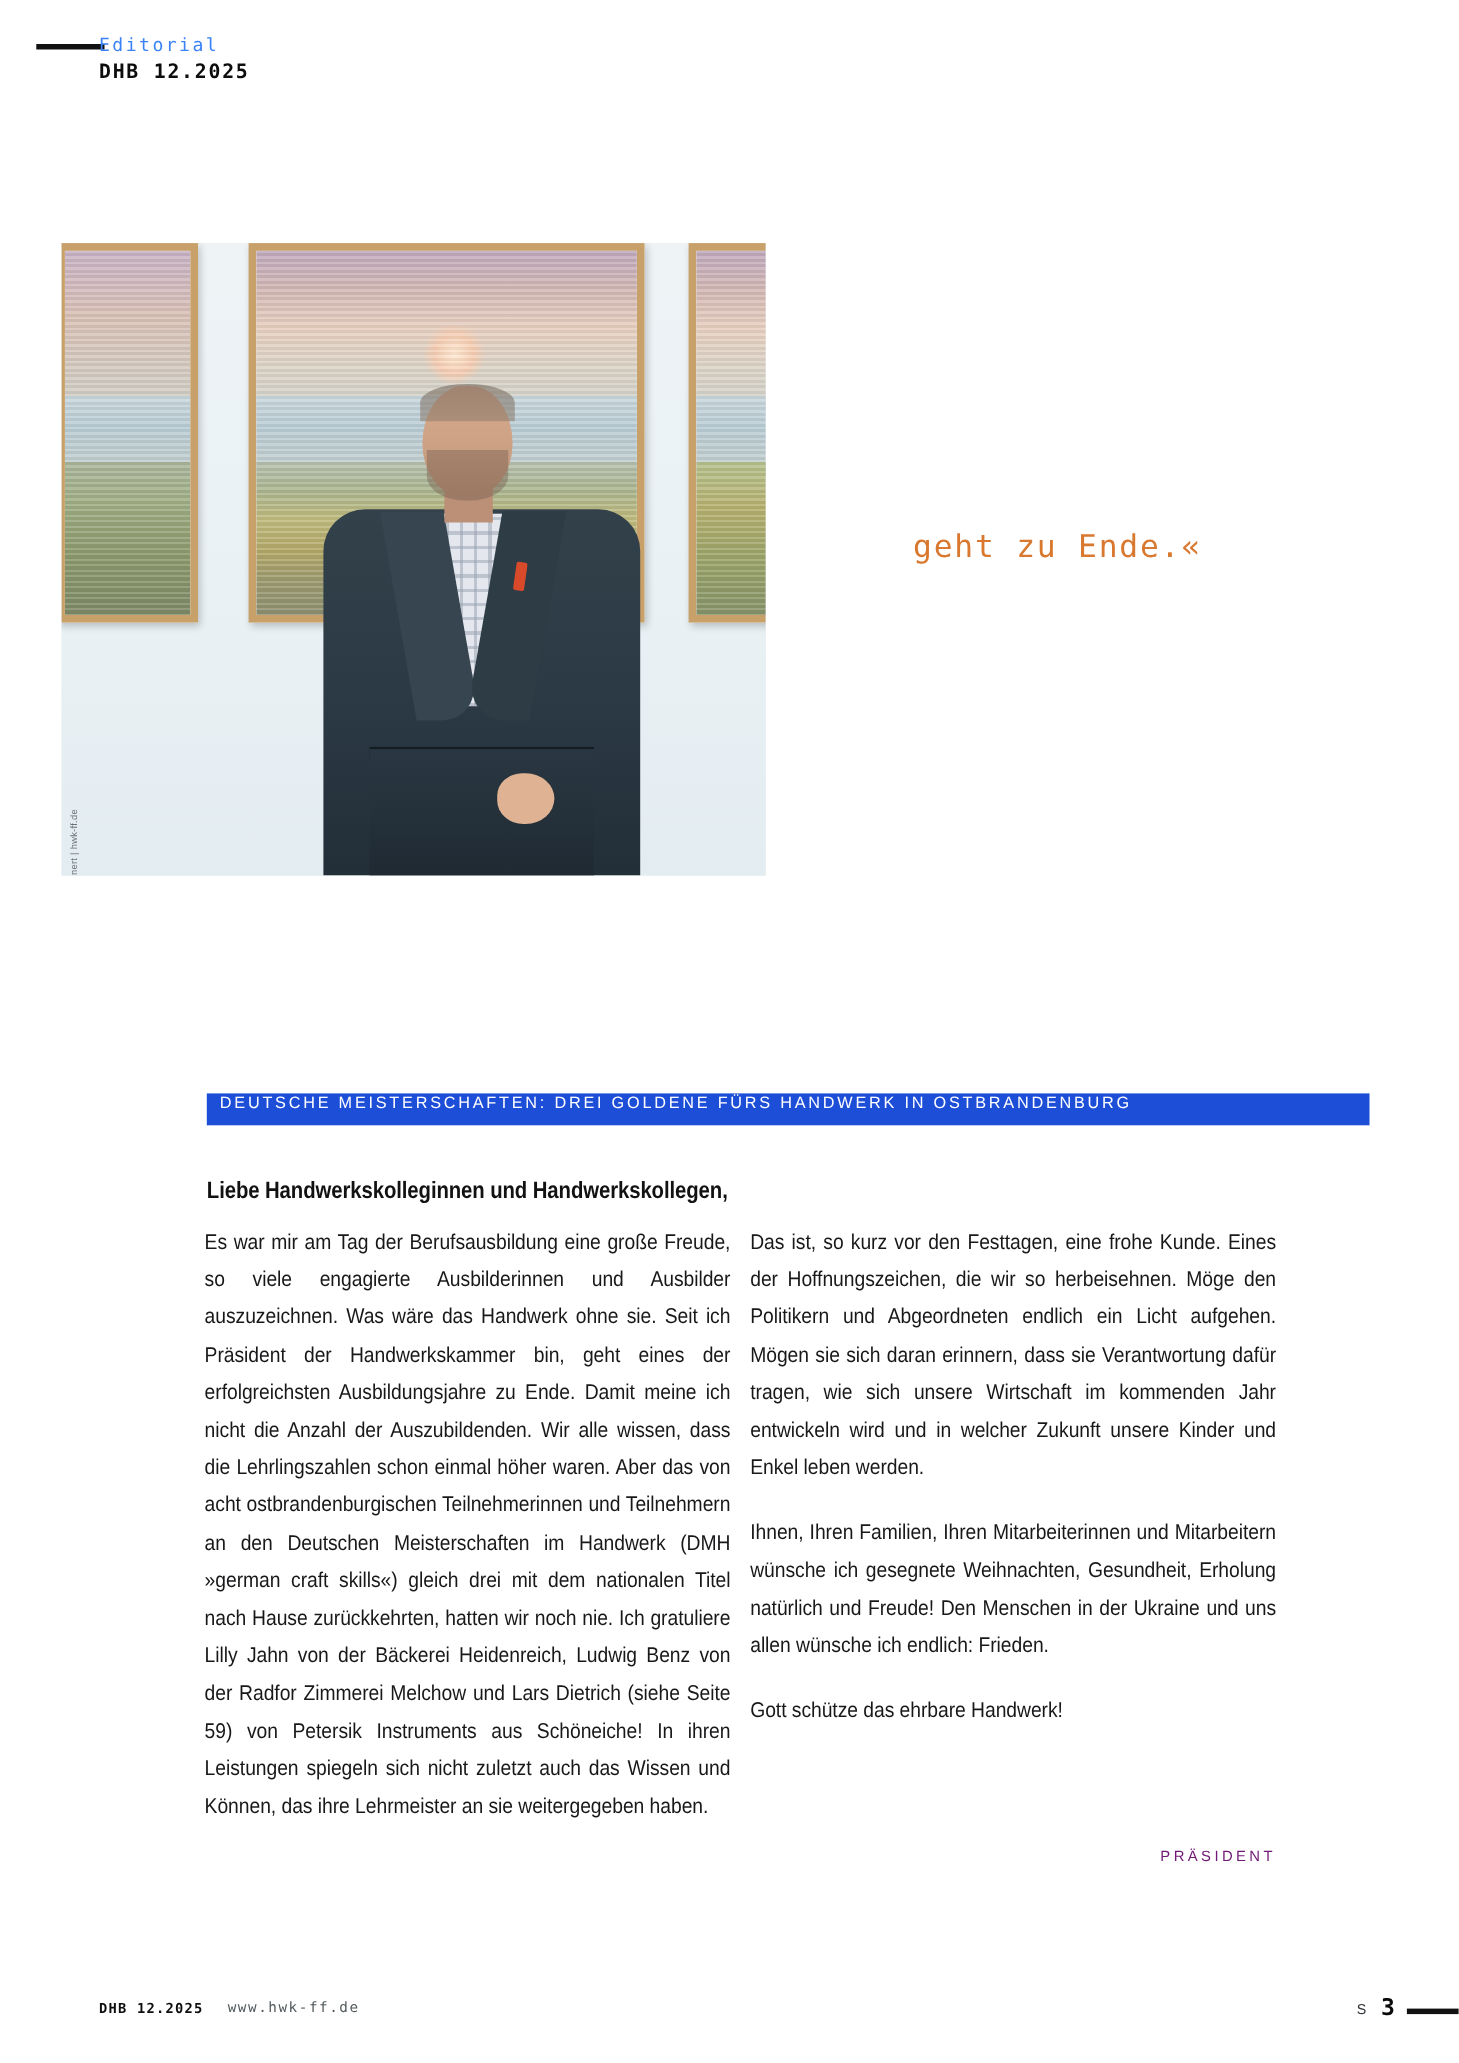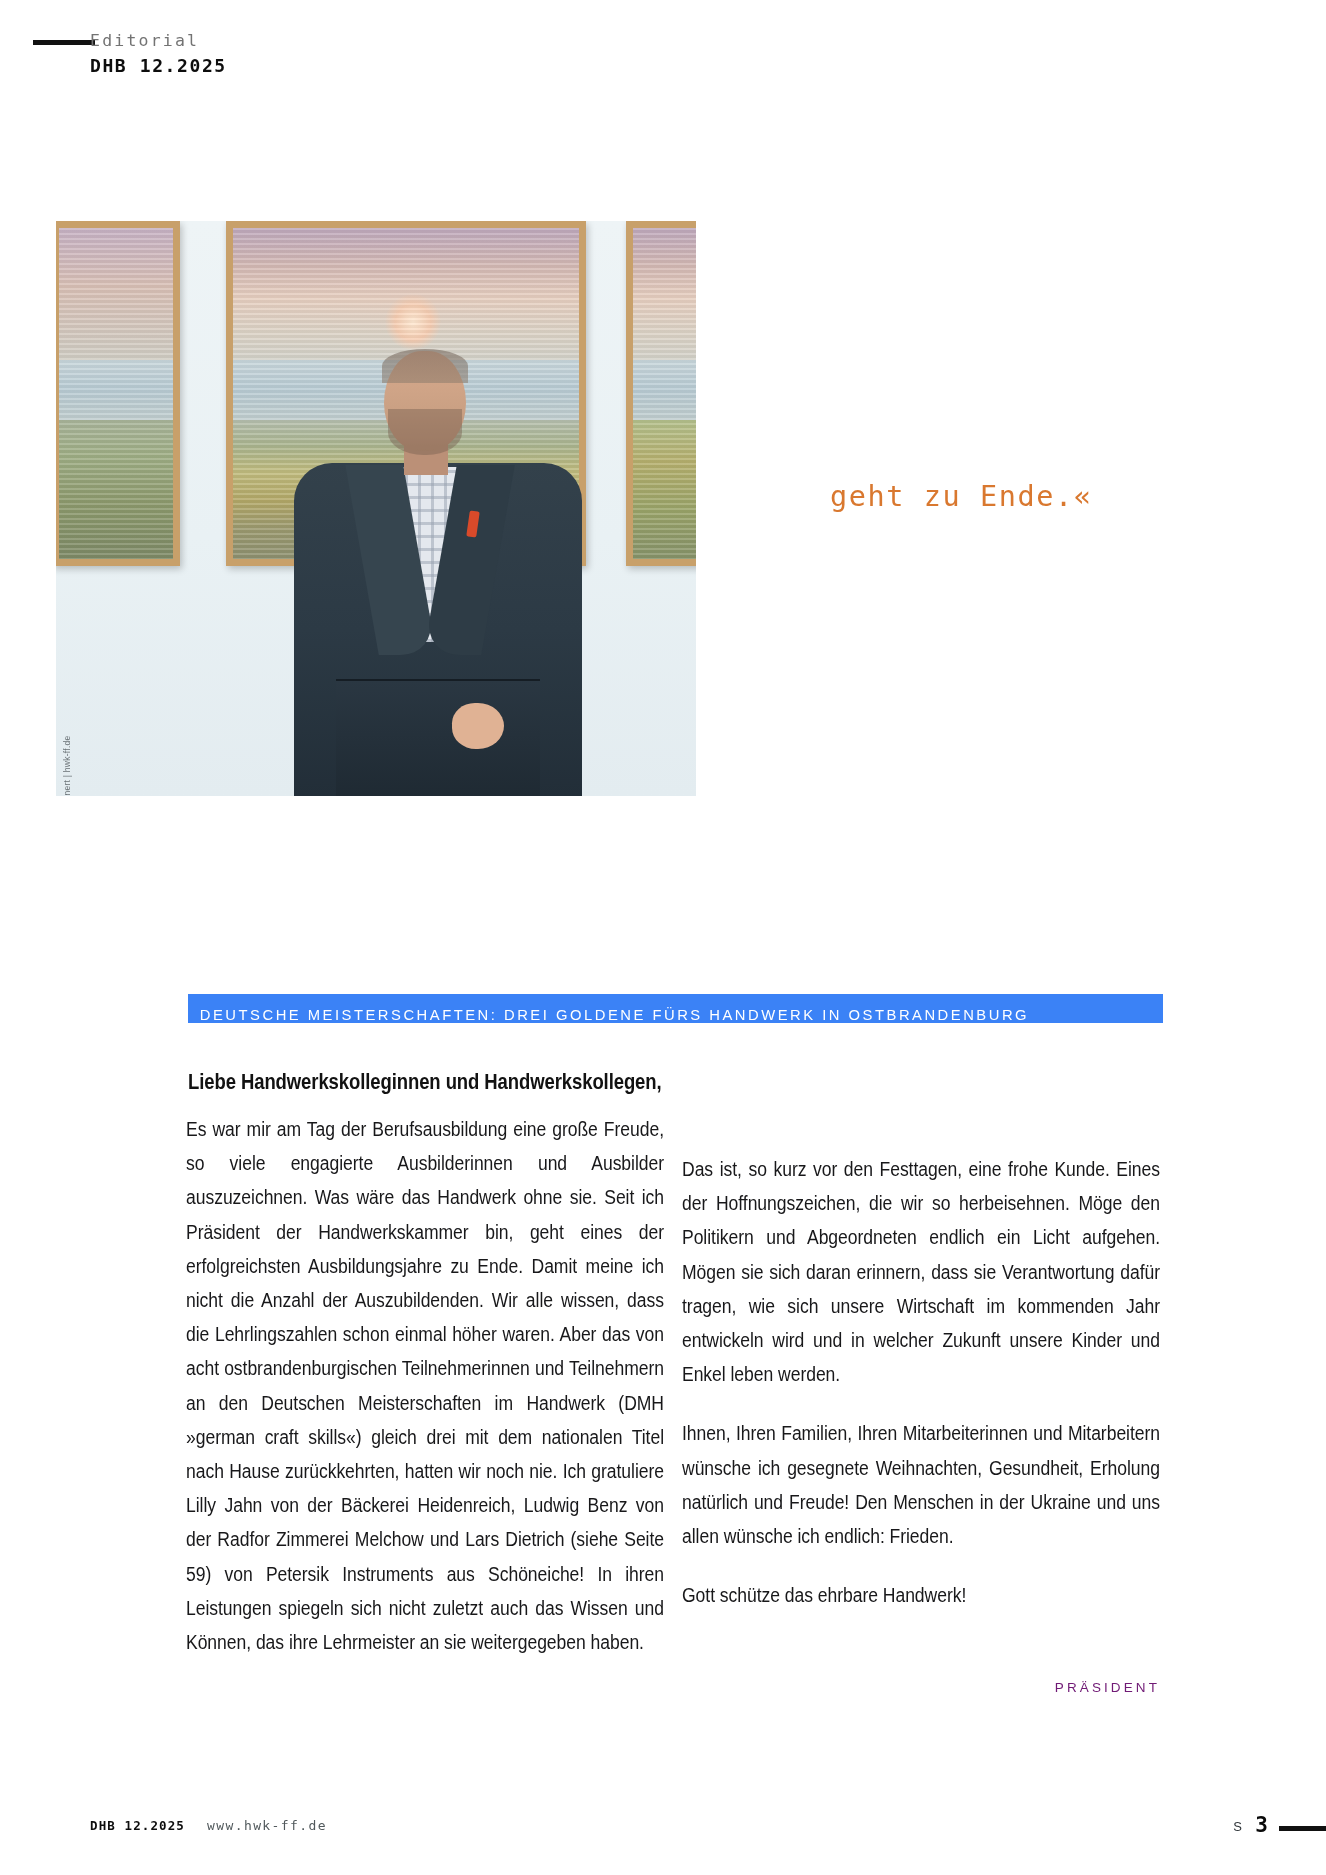--- a/index.html
+++ b/index.html
@@ -34,21 +34,21 @@
   }
   #masthead-text {
     position: absolute;
     left: 90px;
     top: 0;
   }
   .kicker {
     font-family: "DejaVu Sans Mono", monospace;
     font-size: 16.5px;
     letter-spacing: 2.2px;
-    color: #737373;
+    color: #3b82f6;
     line-height: 1.35;
   }
   .issue {
     font-family: "DejaVu Sans Mono", monospace;
     font-size: 18px;
     font-weight: bold;
     letter-spacing: 1.6px;
     color: #0d0d0d;
     line-height: 1.5;
   }
@@ -218,25 +218,25 @@
     line-height: 41.5px;
     color: #d9782f;
     white-space: nowrap;
   }
 
   
   #topic-banner {
     position: absolute;
     left: 188px;
     top: 994px;
-    width: 975px;
+    width: 1057px;
     height: 29px;
-    background: #3b82f6;
+    background: #1d4ed8;
     display: flex;
-    align-items: flex-end;
+    align-items: flex-start;
   }
   #topic-banner-text {
     font-family: "Liberation Sans Narrow", "Liberation Sans", sans-serif;
     font-size: 15px;
     font-weight: 500;
     letter-spacing: 2.55px;
     color: #ffffff;
     padding-left: 12px;
     white-space: nowrap;
     transform: scaleX(.985);
@@ -258,21 +258,21 @@
     white-space: nowrap;
   }
 
   
   .body-col {
     position: absolute;
     top: 1112px;
     width: 478px;
   }
   #col-left  { left: 186px; }
-  #col-right { left: 682px; margin-top: 40px; }
+  #col-right { left: 682px; }
 
   .body-col p {
     margin: 0 0 25px 0;
     font-family: "Liberation Sans Narrow", "Liberation Sans", sans-serif;
     font-size: 19.4px;
     line-height: 34.2px;
     color: #18181a;
     text-align: justify;
     letter-spacing: -0.05px;
     transform: scaleX(.905);

